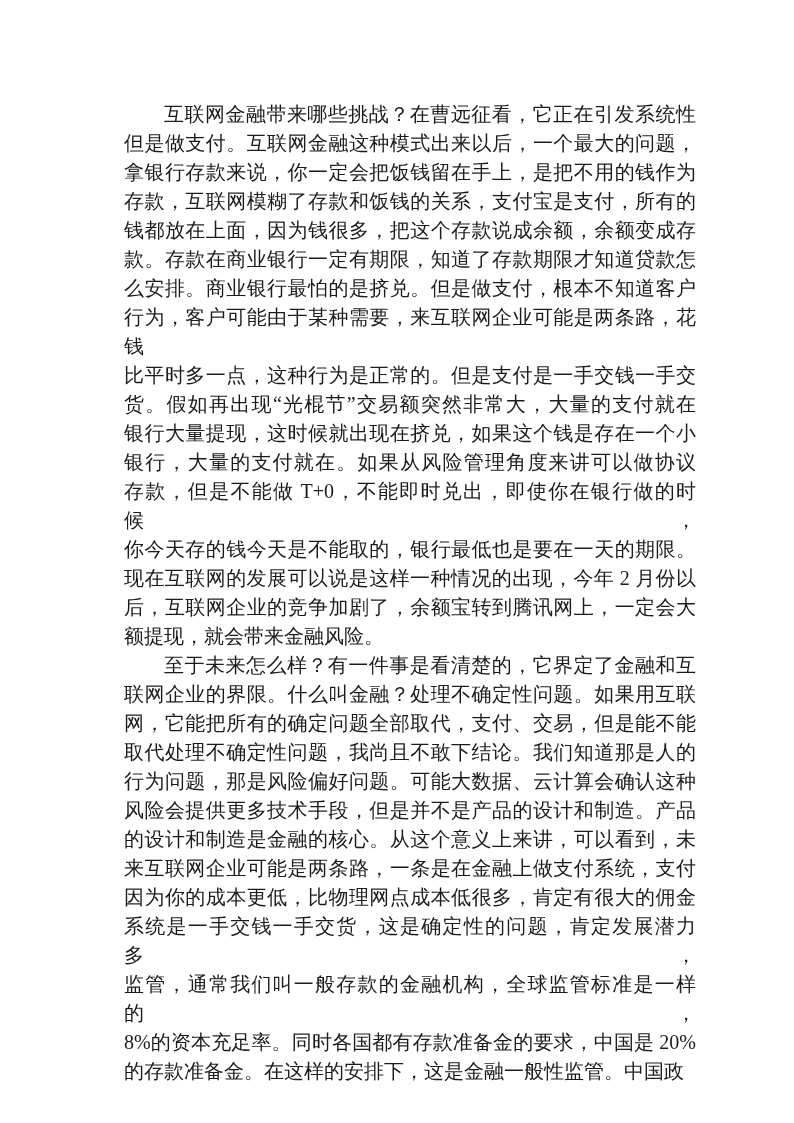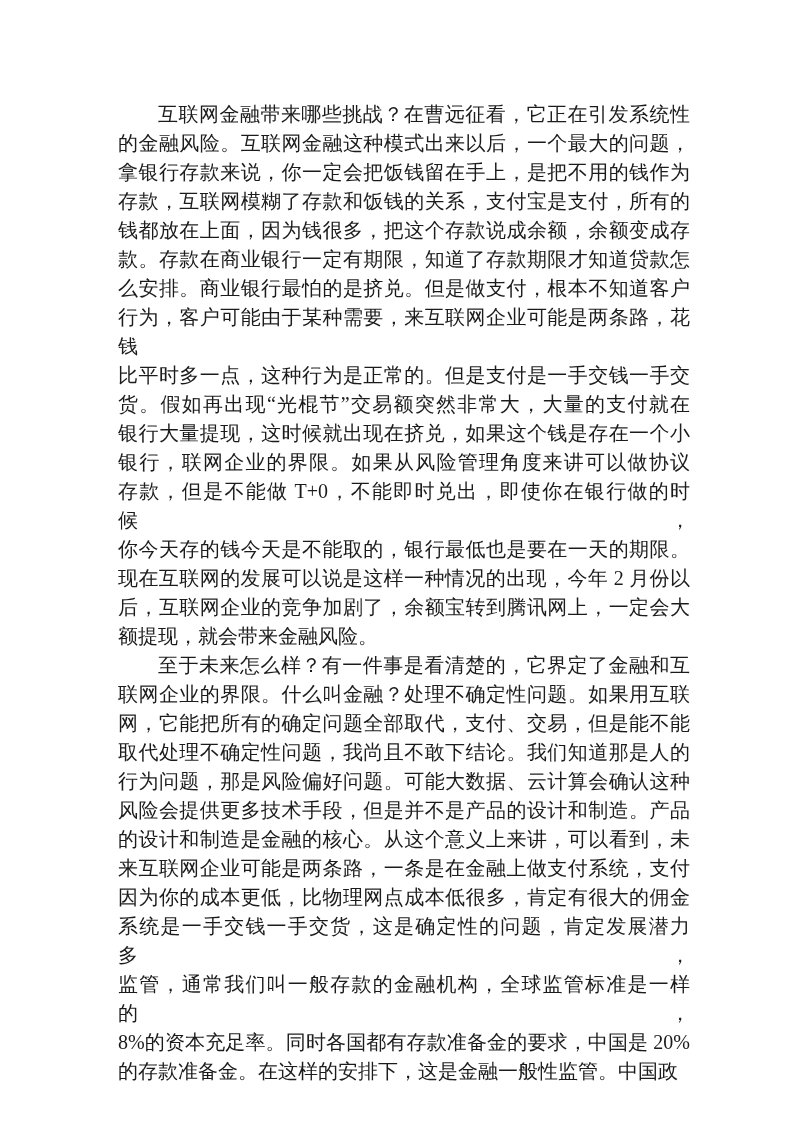--- a/index.html
+++ b/index.html
@@ -9,21 +9,21 @@
   }
   .page {
     position: relative;
     width: 794px;
     height: 1123px;
     background: #ffffff;
     overflow: hidden;
   }
   .text-body {
     position: absolute;
-    left: 118px;
+    left: 124px;
     top: 100px;
     width: 572px;
     font-family: "Liberation Serif", "DejaVu Serif", serif;
     font-size: 20px;
     line-height: 29px;
     color: #1b1b1b;
   }
   .paragraph {
     margin: 0;
     padding: 0;
@@ -40,31 +40,31 @@
     text-align-last: left;
   }
 </style>
 </head>
 <body style="color: rgb(27, 27, 27);">
 
 <div class="page">
   <div class="text-body">
       <div class="paragraph">
         <div class="line first">互联网金融带来哪些挑战？在曹远征看，它正在引发系统性</div>
-        <div class="line">的金融风险。互联网金融这种模式出来以后，一个最大的问题，</div>
+        <div class="line">但是做支付。互联网金融这种模式出来以后，一个最大的问题，</div>
         <div class="line">拿银行存款来说，你一定会把饭钱留在手上，是把不用的钱作为</div>
         <div class="line">存款，互联网模糊了存款和饭钱的关系，支付宝是支付，所有的</div>
         <div class="line">钱都放在上面，因为钱很多，把这个存款说成余额，余额变成存</div>
         <div class="line">款。存款在商业银行一定有期限，知道了存款期限才知道贷款怎</div>
         <div class="line">么安排。商业银行最怕的是挤兑。但是做支付，根本不知道客户</div>
         <div class="line">行为，客户可能由于某种需要，来互联网企业可能是两条路，花钱</div>
         <div class="line">比平时多一点，这种行为是正常的。但是支付是一手交钱一手交</div>
         <div class="line">货。假如再出现“光棍节”交易额突然非常大，大量的支付就在</div>
         <div class="line">银行大量提现，这时候就出现在挤兑，如果这个钱是存在一个小</div>
-        <div class="line">银行，联网企业的界限。如果从风险管理角度来讲可以做协议</div>
+        <div class="line">银行，大量的支付就在。如果从风险管理角度来讲可以做协议</div>
         <div class="line">存款，但是不能做 T+0，不能即时兑出，即使你在银行做的时候，</div>
         <div class="line">你今天存的钱今天是不能取的，银行最低也是要在一天的期限。</div>
         <div class="line">现在互联网的发展可以说是这样一种情况的出现，今年 2 月份以</div>
         <div class="line">后，互联网企业的竞争加剧了，余额宝转到腾讯网上，一定会大</div>
         <div class="line last">额提现，就会带来金融风险。</div>
       </div>
       <div class="paragraph">
         <div class="line first">至于未来怎么样？有一件事是看清楚的，它界定了金融和互</div>
         <div class="line">联网企业的界限。什么叫金融？处理不确定性问题。如果用互联</div>
         <div class="line">网，它能把所有的确定问题全部取代，支付、交易，但是能不能</div>

